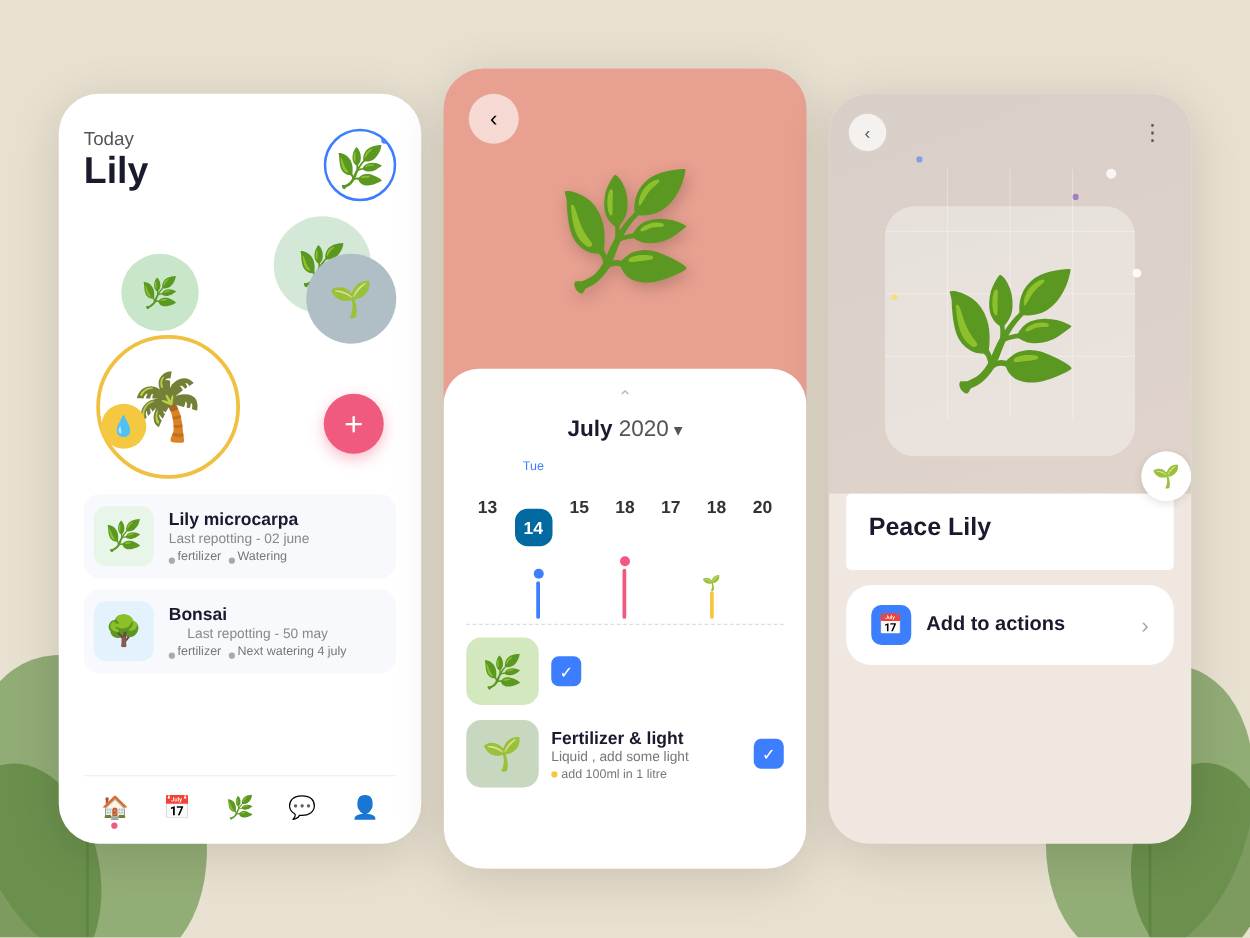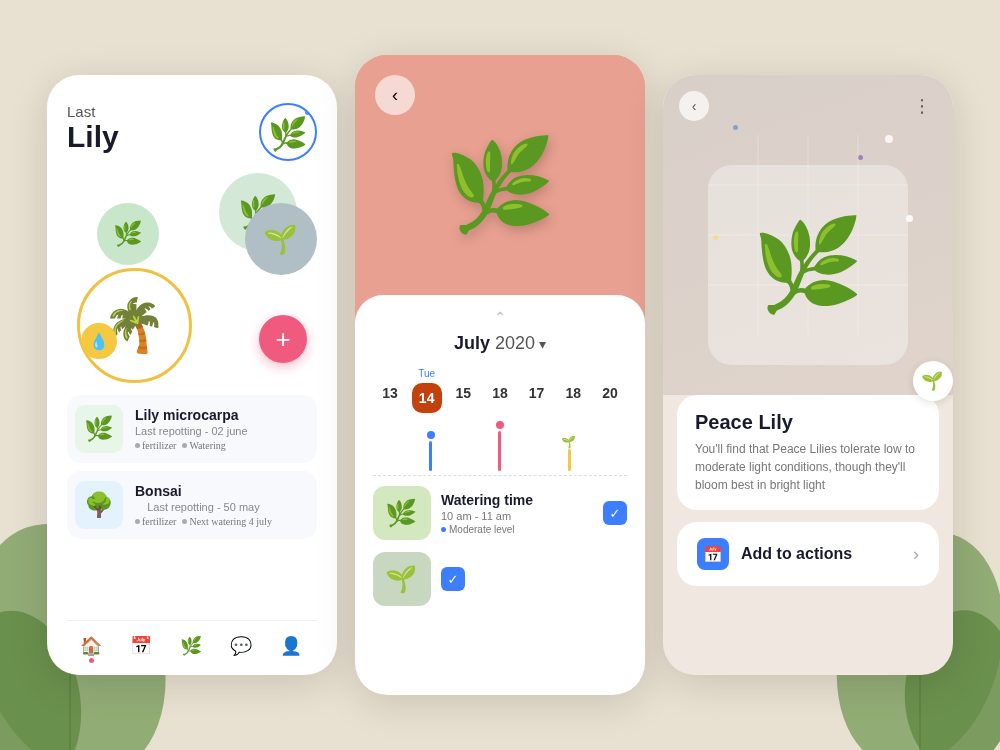--- a/index.html
+++ b/index.html
@@ -212,23 +212,22 @@
     .task-tags {
       display: flex;
       gap: 6px;
       margin-top: 3px;
     }
 
     .task-tag {
       font-size: 10px;
       color: #777;
       display: flex;
-      align-items: center;
+      align-items: flex-end;
       gap: 2px;
-      font-family: Liberation Serif, serif;
     }
 
     .tag-dot {
       width: 5px;
       height: 5px;
       border-radius: 50%;
       background: #aaa;
       display: inline-block;
     }
 
@@ -351,23 +350,24 @@
       border-radius: 8px;
       display: flex;
       align-items: center;
       justify-content: center;
       font-size: 14px;
       font-weight: 600;
       color: #333;
     }
 
     .cal-day-active .cal-day-num {
-      background: #c2410c;
+      background: #0369a1;
       color: #fff;
       border-radius: 10px;
+      margin-top: 24px;
     }
 
     .cal-day-active .cal-day-label {
       color: #3d7eff;
     }
 
     
     .activity-row {
       display: flex;
       justify-content: space-between;
@@ -578,21 +578,21 @@
       align-items: center;
       justify-content: center;
       font-size: 18px;
       box-shadow: 0 2px 8px rgba(0,0,0,0.12);
       z-index: 5;
     }
 
     .screen-3-info {
       background: #fff;
       margin: 0 14px;
-      border-radius: 20px;
+      border-radius: 4px;
       padding: 16px 18px;
       margin-top: -20px;
       position: relative;
       z-index: 3;
     }
 
     .plant-name-3 {
       font-size: 20px;
       font-weight: 800;
       color: #1a1a2e;
@@ -672,21 +672,21 @@
   <ellipse cx="100" cy="160" rx="80" ry="120" fill="#5a8a3a" transform="rotate(15, 100, 160)" opacity="0.7"></ellipse>
   <ellipse cx="140" cy="200" rx="55" ry="80" fill="#4a7a2a" transform="rotate(5, 140, 200)" opacity="0.8"></ellipse>
   <line x1="100" y1="260" x2="100" y2="50" stroke="#3a6a1a" stroke-width="2" opacity="0.5"></line>
 </svg>
 
 <div class="screens-container">
 
   <div class="screen screen-1">
     <div class="screen-1-header">
       <div>
-        <div class="today-label">Last</div>
+        <div class="today-label">Today</div>
         <div class="task-title">Lily</div>
       </div>
       <div class="avatar-ring">
         <div class="dot-indicator"></div>
         <span style="font-size:32px;line-height:58px;text-align:center;display:block;">🌿</span>
       </div>
     </div>
 
     <div class="plant-cluster">
       <div class="plant-circle circle-top-right circle-bg-light">
@@ -827,33 +827,33 @@
           <span class="act-icon-yellow">🌱</span>
           <div class="act-stem-yellow" style="height:22px;"></div>
         </div>
         <div class="act-col"></div>
       </div>
 
       <div class="dashed-line"></div>
 
       <div class="care-item">
         <div class="care-img care-img-bg1">🌿</div>
-        <div class="care-text">
-          <div class="care-title">Watering time</div>
-          <div class="care-sub">10 am - 11 am</div>
-          <div class="care-tag">
-            <span class="tag-dot" style="background:#3d7eff;"></span>
-            <span>Moderate level</span>
-          </div>
-        </div>
         <div class="care-check">✓</div>
       </div>
 
       <div class="care-item">
         <div class="care-img care-img-bg2">🌱</div>
+        <div class="care-text">
+          <div class="care-title">Fertilizer &amp; light</div>
+          <div class="care-sub">Liquid , add some light</div>
+          <div class="care-tag">
+            <span class="tag-dot" style="background:#f5c842;"></span>
+            <span>add 100ml in 1 litre</span>
+          </div>
+        </div>
         <div class="care-check">✓</div>
       </div>
     </div>
   </div>
 
   <div class="screen screen-3">
     <div class="screen-3-top">
 
       <div style="position:absolute;top:0;left:0;right:0;bottom:0;background:linear-gradient(160deg, #d8cfc8 0%, #e0d4cc 100%);"></div>
 
@@ -887,21 +887,20 @@
         </div>
       </div>
     </div>
 
     <div class="leaf-badge" style="position:relative;margin:-20px auto 0;z-index:5;width:40px;height:40px;background:#fff;border-radius:50%;display:flex;align-items:center;justify-content:center;font-size:18px;box-shadow:0 2px 8px rgba(0,0,0,0.12);">
       <span>🌱</span>
     </div>
 
     <div class="screen-3-info">
       <div class="plant-name-3">Peace Lily</div>
-      <div class="plant-desc-3">You'll find that Peace Lilies tolerate low to moderate light conditions, though they'll bloom best in bright light</div>
     </div>
 
     <button class="add-actions-btn">
       <div class="add-actions-icon">
         <span>📅</span>
       </div>
       <span class="add-actions-label">Add to actions</span>
       <span class="chevron-right">›</span>
     </button>
   </div>

